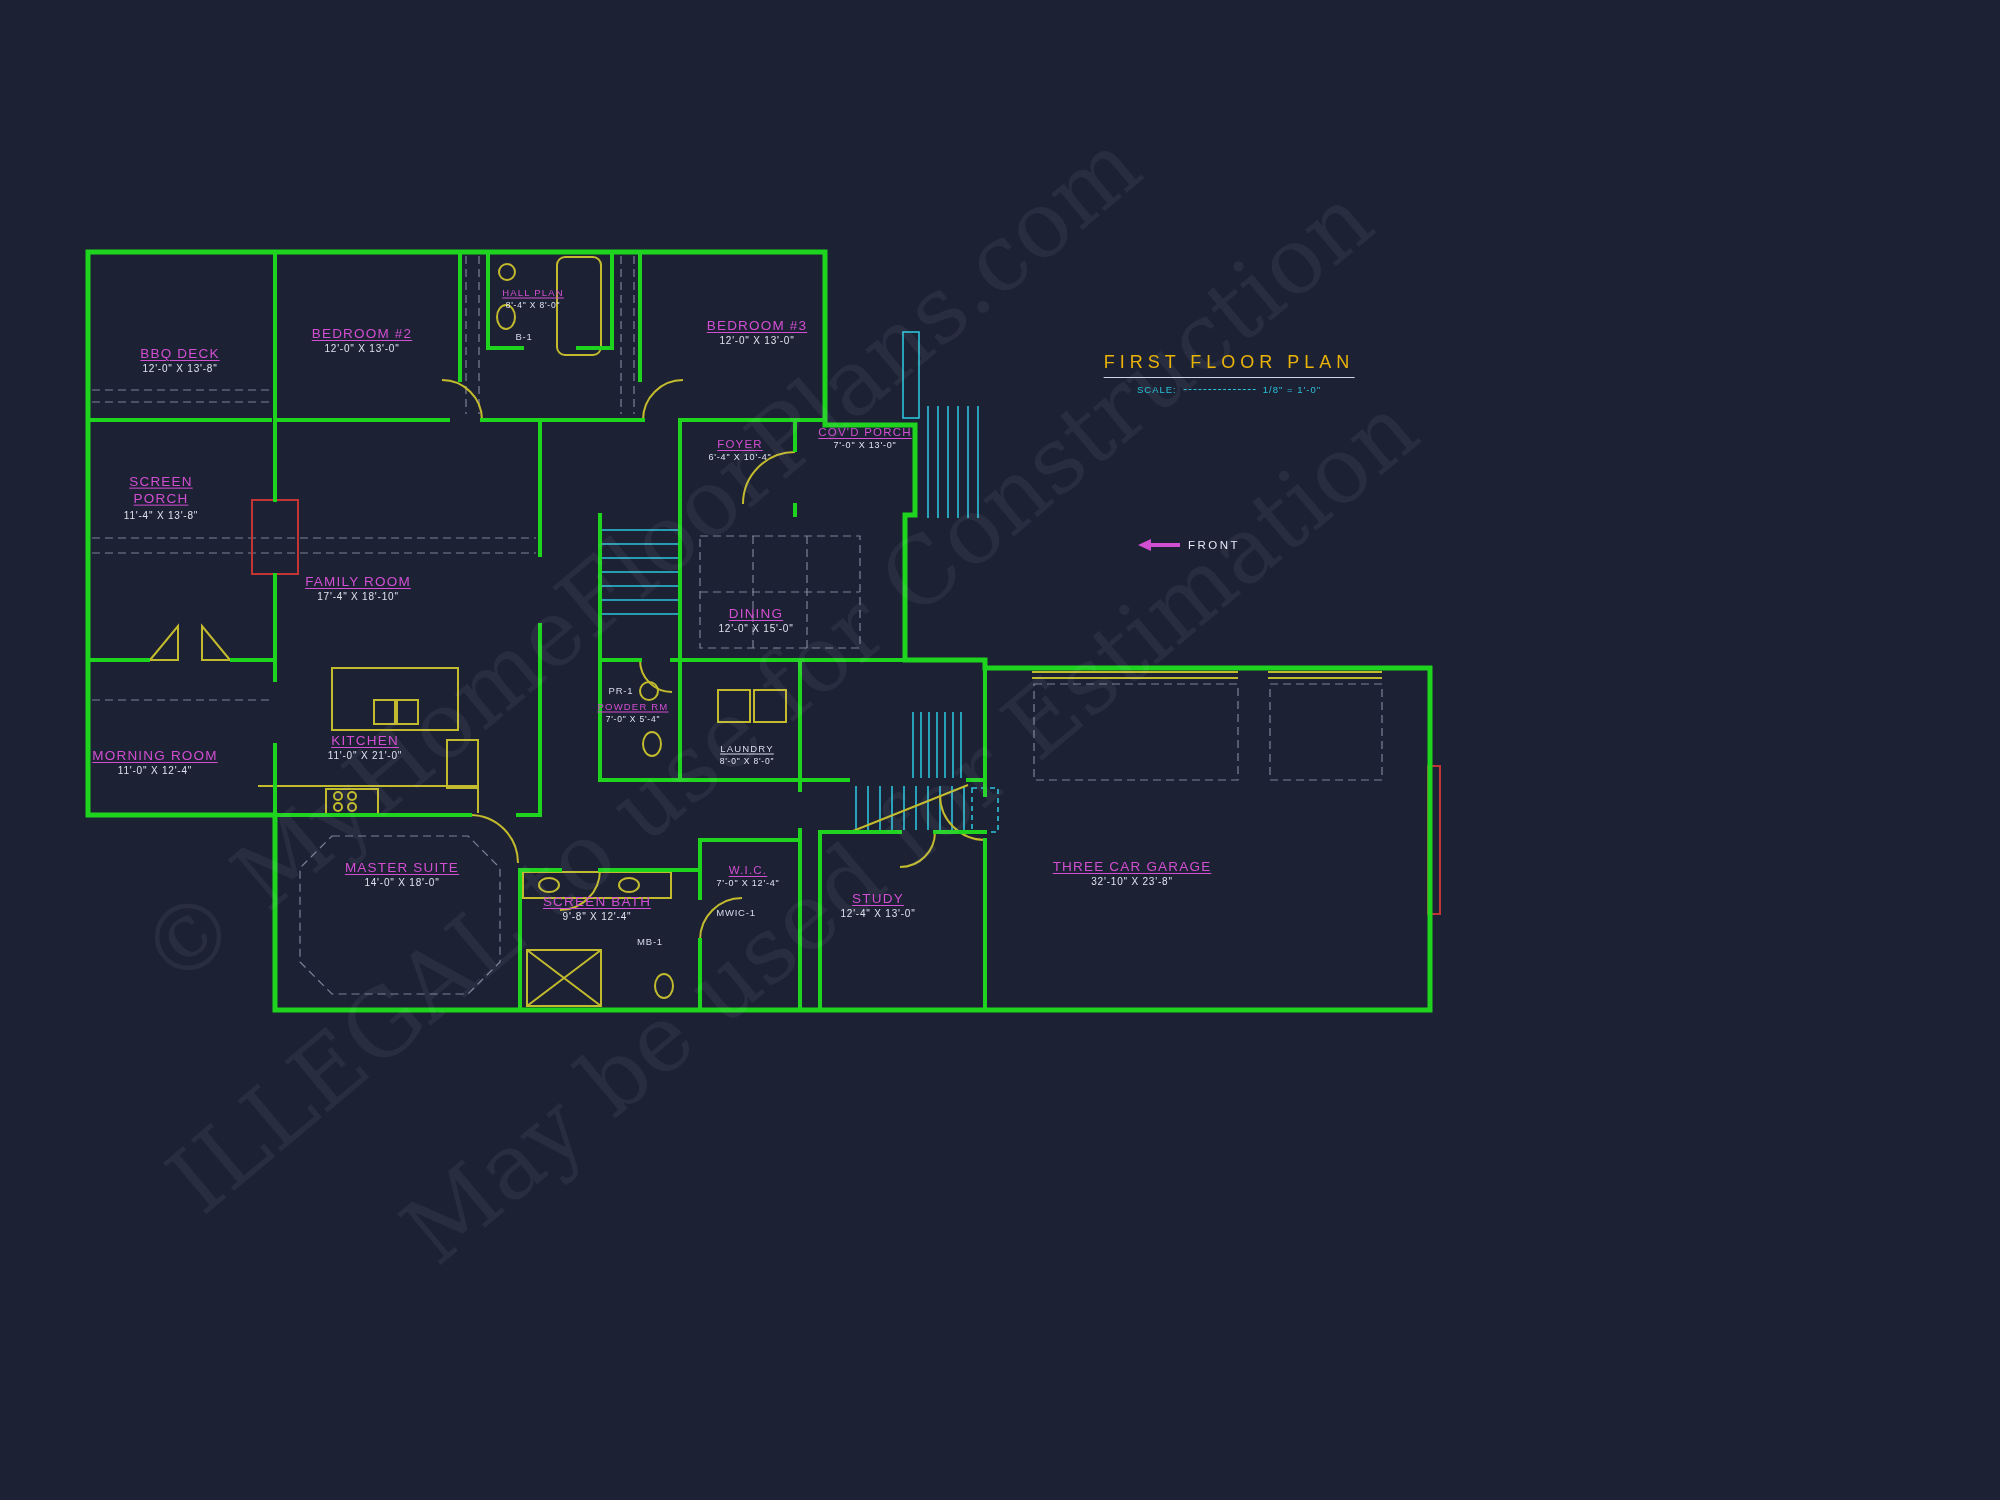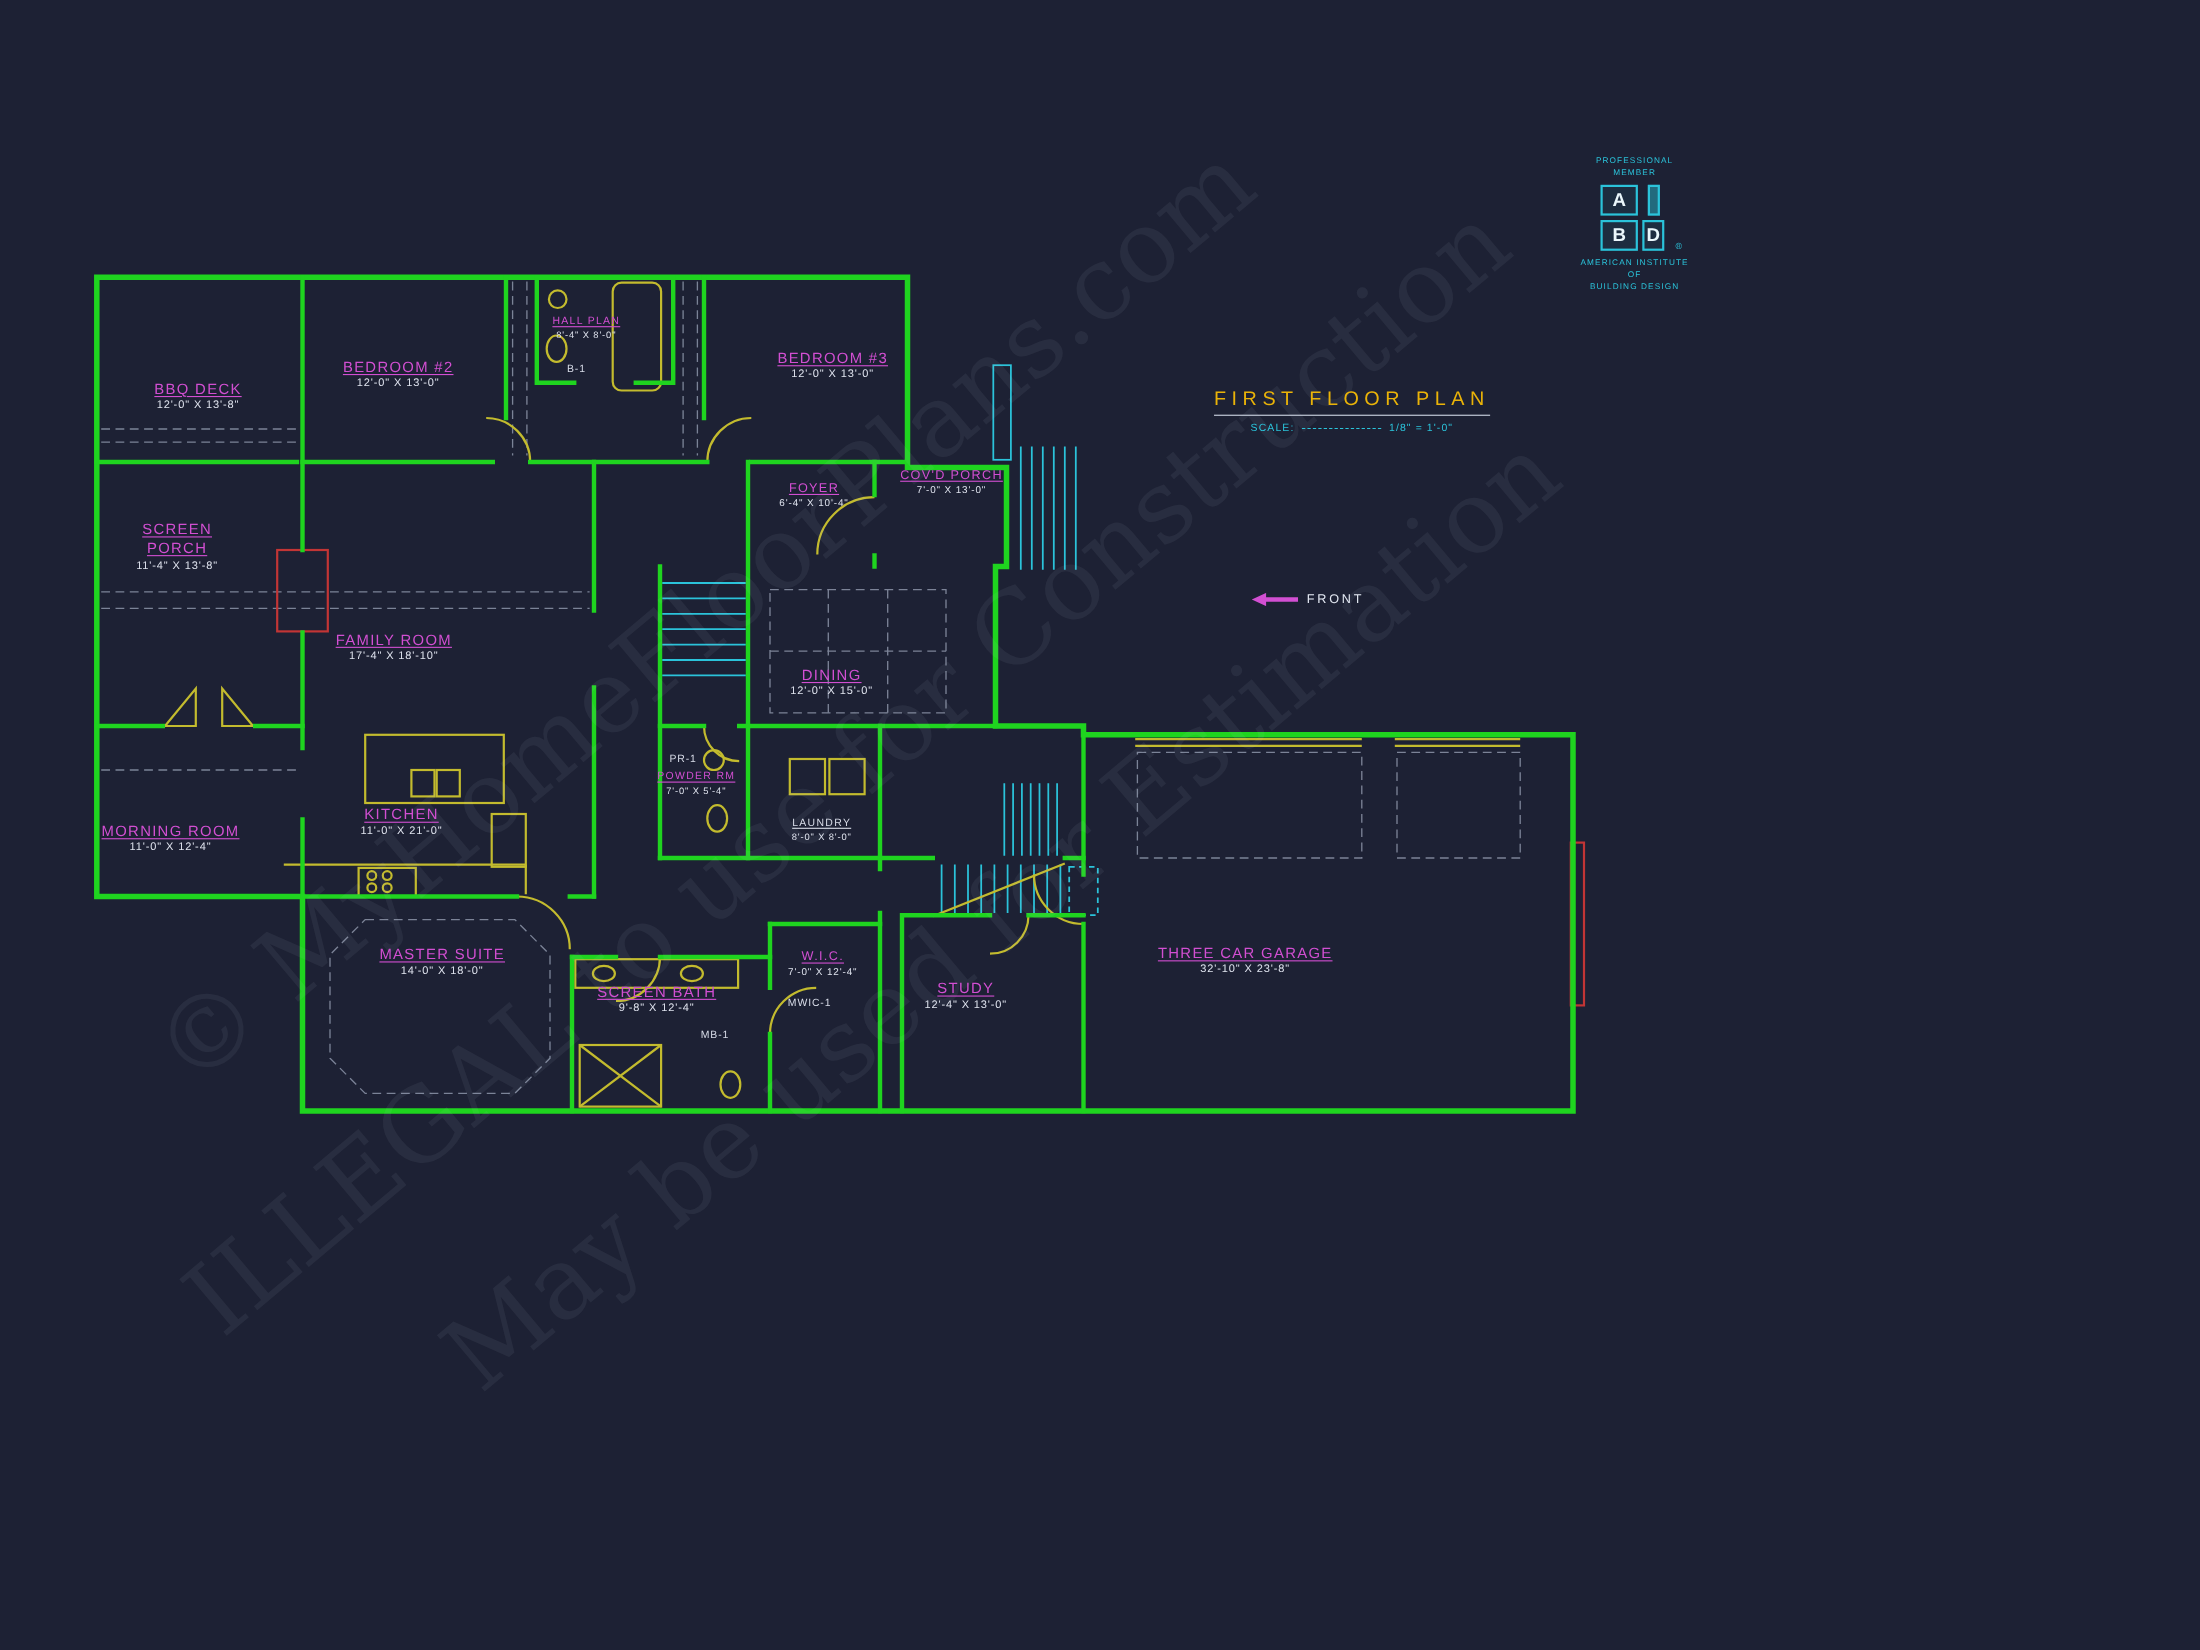--- a/index.html
+++ b/index.html
@@ -269,28 +269,14 @@
     </div>
   </div>
 
   <div class="front">
     <svg width="42" height="12" viewBox="0 0 42 12">
       <polygon points="0,6 13,0 13,4 42,4 42,8 13,8 13,12" fill="#d24fd2"></polygon>
     </svg>
     <span class="front-text">FRONT</span>
   </div>
 
-  <div class="logo">
-    <div class="tiny">PROFESSIONAL</div>
-    <div class="tiny">MEMBER</div>
-    <div class="logo-box">
-      <div class="lcell">A</div>
-      <div class="lbar"></div>
-      <div class="lcell">B</div>
-      <div class="lcell">D</div>
-      <span class="regmark">®</span>
-    </div>
-    <div class="tiny">AMERICAN INSTITUTE</div>
-    <div class="tiny">OF</div>
-    <div class="tiny">BUILDING DESIGN</div>
-  </div>
 
 </div>
 
 </body></html>

